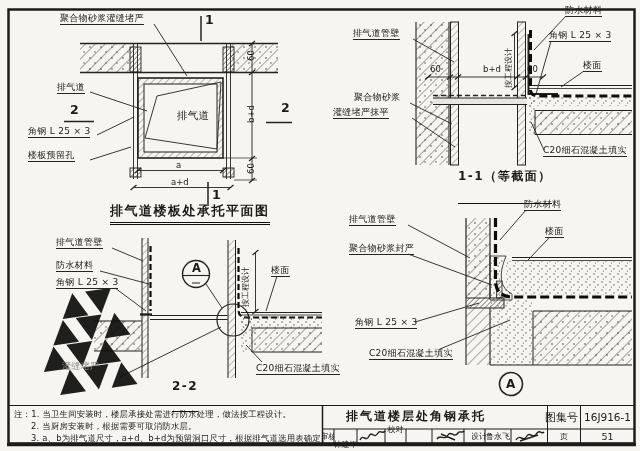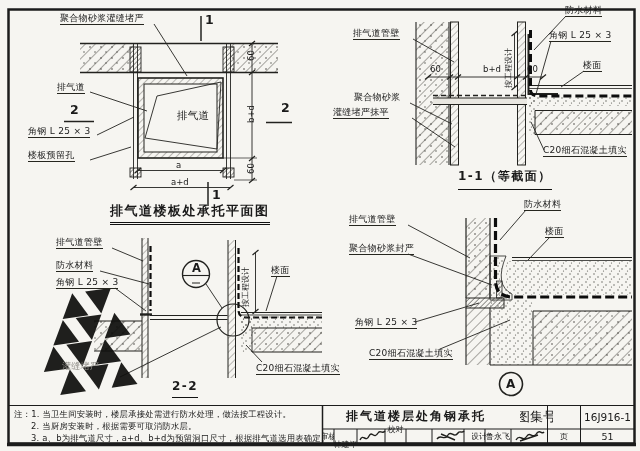--- a/index.html
+++ b/index.html
@@ -5,21 +5,21 @@
   html,body{margin:0;padding:0;background:#c9c8c4;}
   .page{position:relative;width:640px;height:451px;background:#f6f5f1;
         font-family:"DejaVu Sans","Liberation Sans",sans-serif;color:#1a1a1a;overflow:hidden;}
   svg.linework{position:absolute;left:0;top:0;}
   .lbl{position:absolute;font-size:9px;line-height:11px;white-space:nowrap;letter-spacing:.3px;text-align:right;}
   .ul{border-bottom:1px solid #26261f;padding-bottom:0;}
   .dim{position:absolute;font-size:8.5px;line-height:9px;white-space:nowrap;}
   .rot{transform-origin:0 0;}
   .mark{position:absolute;font-weight:bold;font-size:12.5px;line-height:13px;}
   .dtitle{position:absolute;font-weight:bold;font-size:12px;letter-spacing:1.5px;
-          border-bottom:1.5px solid #111;padding-bottom:4px;white-space:nowrap;}
+          border-bottom:1.5px solid #111;padding-bottom:18px;white-space:nowrap;}
   .ptitle{position:absolute;font-weight:bold;font-size:13px;letter-spacing:1.5px;
           border-bottom:3px double #111;padding-bottom:2px;white-space:nowrap;}
   .bubble{position:absolute;font-weight:bold;font-size:11.5px;line-height:12px;}
   .gray{color:#8e8c86;}
   .note{position:absolute;font-size:8.4px;line-height:10px;letter-spacing:.2px;white-space:nowrap;}
   .tb-title{position:absolute;left:322px;top:408px;width:188px;text-align:center;
             font-size:12px;font-weight:bold;letter-spacing:2px;white-space:nowrap;}
   .tb-cell{position:absolute;font-size:8px;display:flex;align-items:center;justify-content:center;
            white-space:nowrap;overflow:hidden;}
 </style>
@@ -292,21 +292,21 @@
   <div class="lbl ul" style="left:545px;top:226px">楼面</div>
   <div class="lbl ul" style="left:355px;top:317px">角钢 L 25 × 3</div>
   <div class="lbl ul" style="left:369px;top:348px">C20细石混凝土填实</div>
   <div class="bubble" style="left:506px;top:378px;font-size:12px">A</div>
 
   <div class="note" style="left:14px;top:409px"><span>注：</span><span>1. 当卫生间安装时，楼层承接处需进行防水处理，做法按工程设计。</span></div>
   <div class="note" style="left:31px;top:421px">2. 当厨房安装时，根据需要可取消防水层。</div>
   <div class="note" style="left:31px;top:433px">3. a、b为排气道尺寸，a+d、b+d为预留洞口尺寸，根据排气道选用表确定。</div>
 
   <div class="tb-title">排气道楼层处角钢承托</div>
-  <div class="tb-cell" style="left:520px;top:405.5px;width:33px;height:23px;font-size:13px">图集号</div>
+  <div class="tb-cell" style="left:545px;top:405.5px;width:33px;height:23px;font-size:11px">图集号</div>
   <div class="tb-cell" style="left:580.5px;top:405.5px;width:54px;height:23px;font-size:10.5px">16J916-1</div>
   <div class="tb-cell" style="left:322.5px;top:429px;width:11.5px;height:14px">审核</div>
   <div class="tb-cell" style="left:334px;top:429px;width:23px;height:30px">林建平</div>
   <div class="tb-cell" style="left:385px;top:416px;width:21px;height:26px">校对</div>
   <div class="tb-cell" style="left:406px;top:453px;width:26px;height:14px">鞠晓磊</div>
   <div class="tb-cell" style="left:472px;top:429px;width:14px;height:14px">设计</div>
   <div class="tb-cell" style="left:485px;top:429px;width:26px;height:14px">鲁永飞</div>
   <div class="tb-cell" style="left:548px;top:429px;width:32px;height:14px">页</div>
   <div class="tb-cell" style="left:580.5px;top:429px;width:54px;height:14px;font-size:9.5px">51</div>
 

